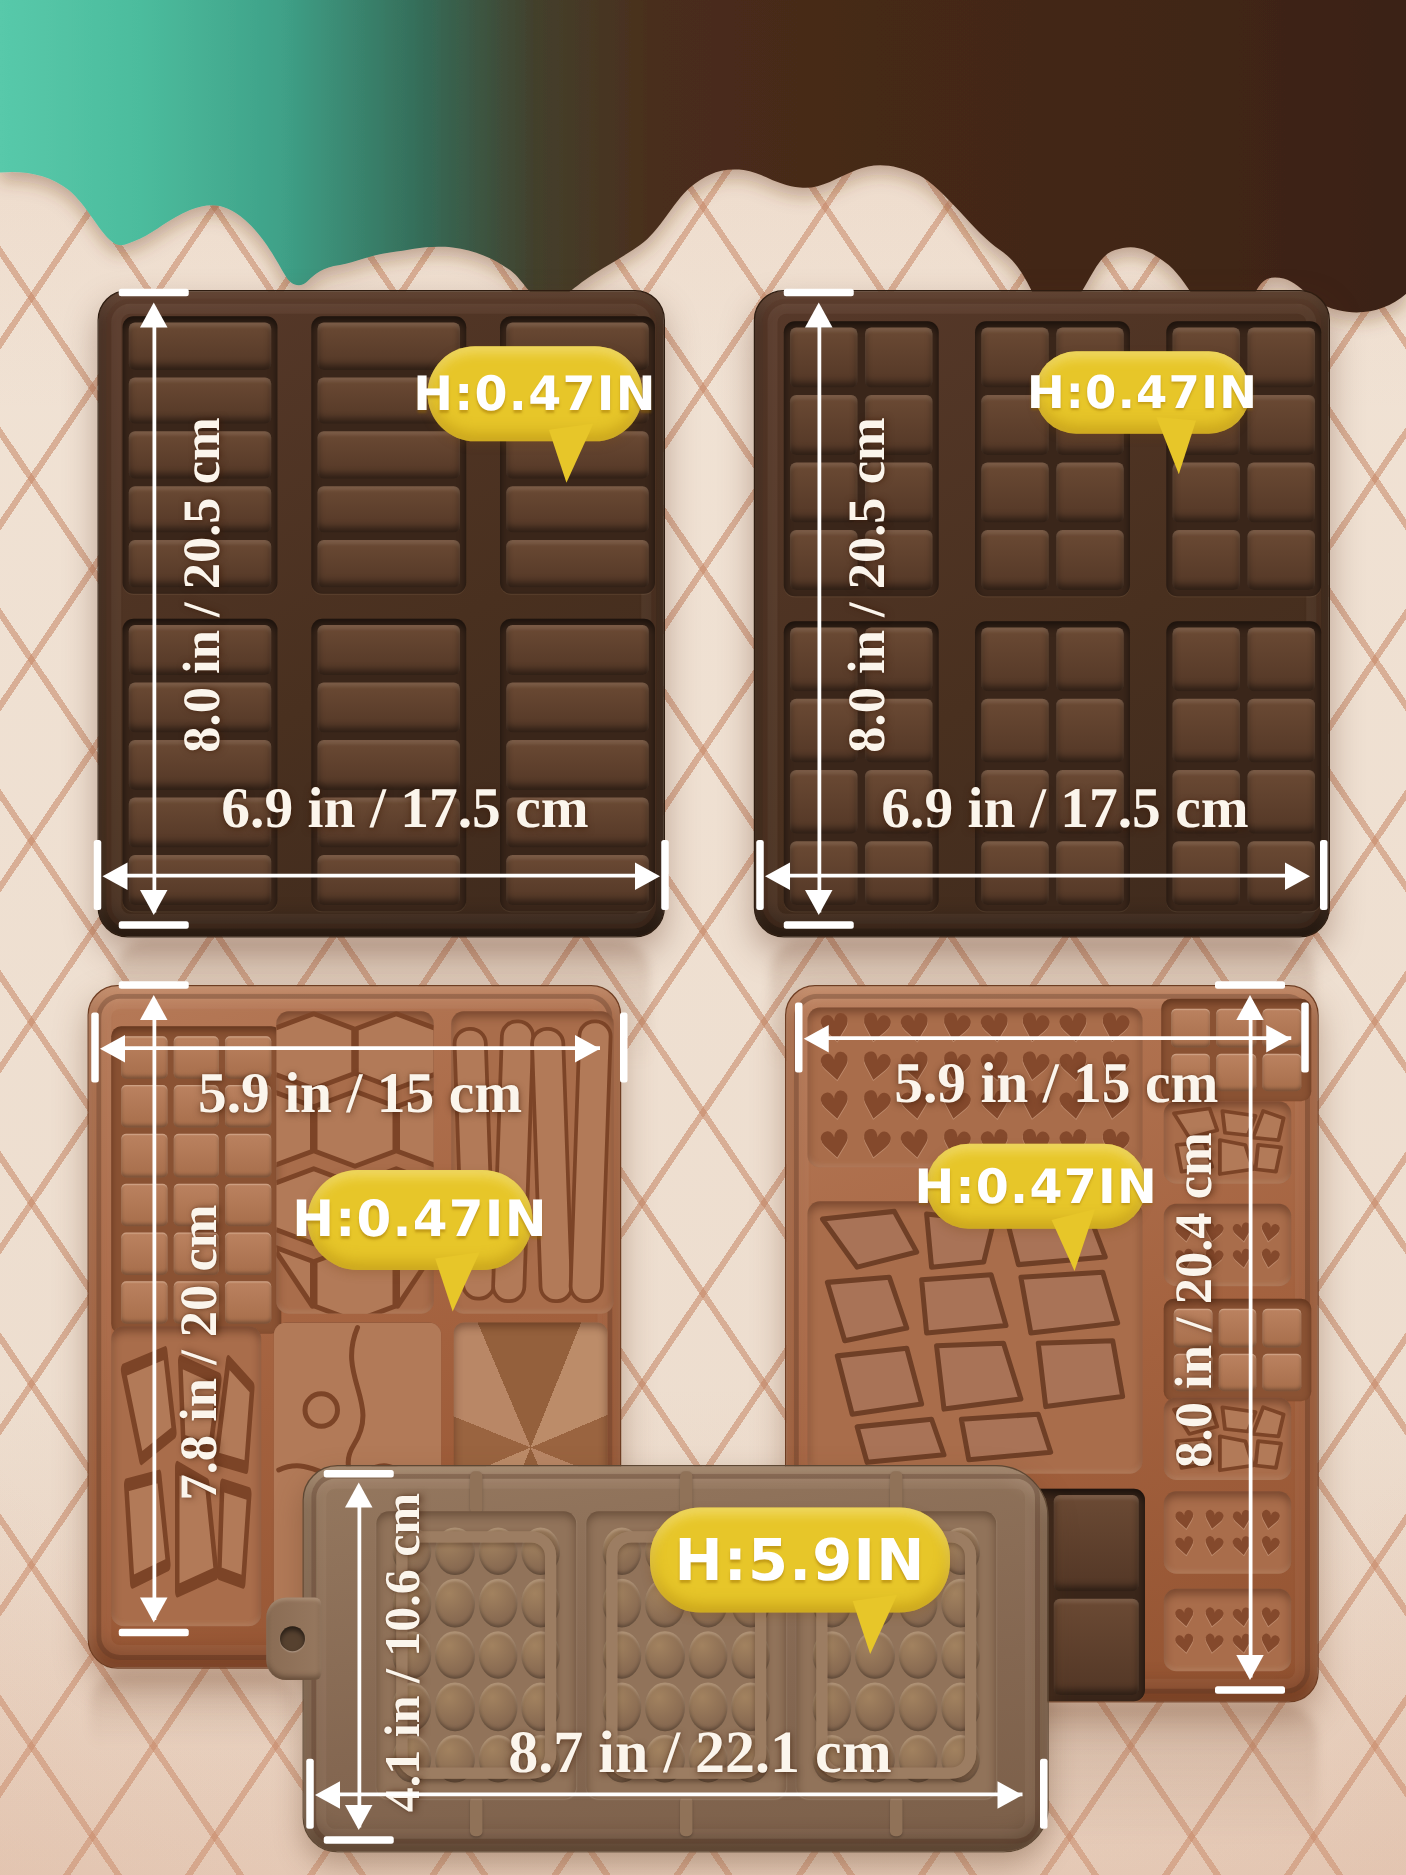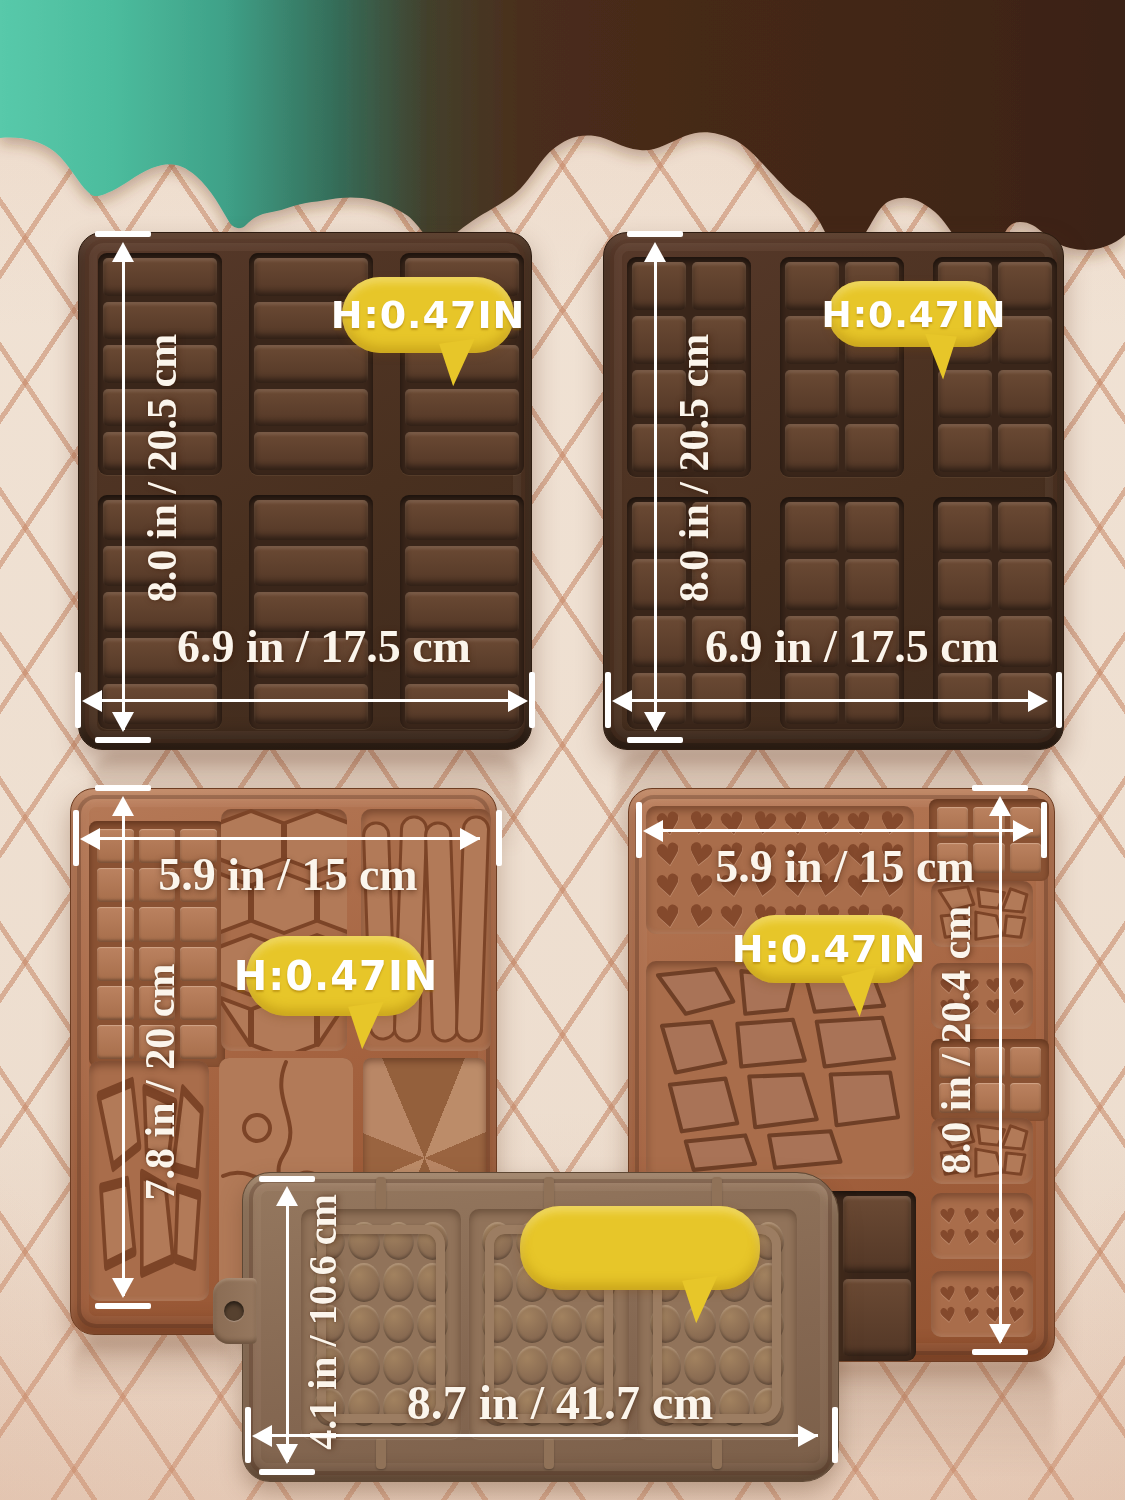--- a/index.html
+++ b/index.html
@@ -627,18 +627,19 @@
     <div class="ah ah-down" style="left:276px;top:1444px;"></div>
     <div class="tick-h" style="left:259px;top:1469px;"></div>
     <div class="dlab dlab-v" style="left:322px;top:1322px;font-size:40px;">4.1 in / 10.6 cm</div>
   </div>
   <div>
     <div class="tick-v" style="left:245px;top:1407px;"></div>
     <div class="ah ah-left" style="left:252px;top:1425px;"></div>
     <div class="ln-h" style="left:270px;top:1434px;width:548px;"></div>
     <div class="ah ah-right" style="left:798px;top:1425px;"></div>
     <div class="tick-v" style="left:832px;top:1407px;"></div>
-    <div class="dlab dlab-h" style="left:560px;top:1402px;font-size:48px;">8.7 in / 41.7 cm</div>
+    <div class="dlab dlab-h" style="left:560px;top:1402px;font-size:48px;">8.7 in / 22.1 cm</div>
   </div>
   <div class="bubble" style="left:520px;top:1206px;width:240px;height:84px;font-size:46px;">
+    <span>H:5.9IN</span>
     <div class="tail" style="left:165px;"></div>
   </div>
 </div>
 
 </body></html>

